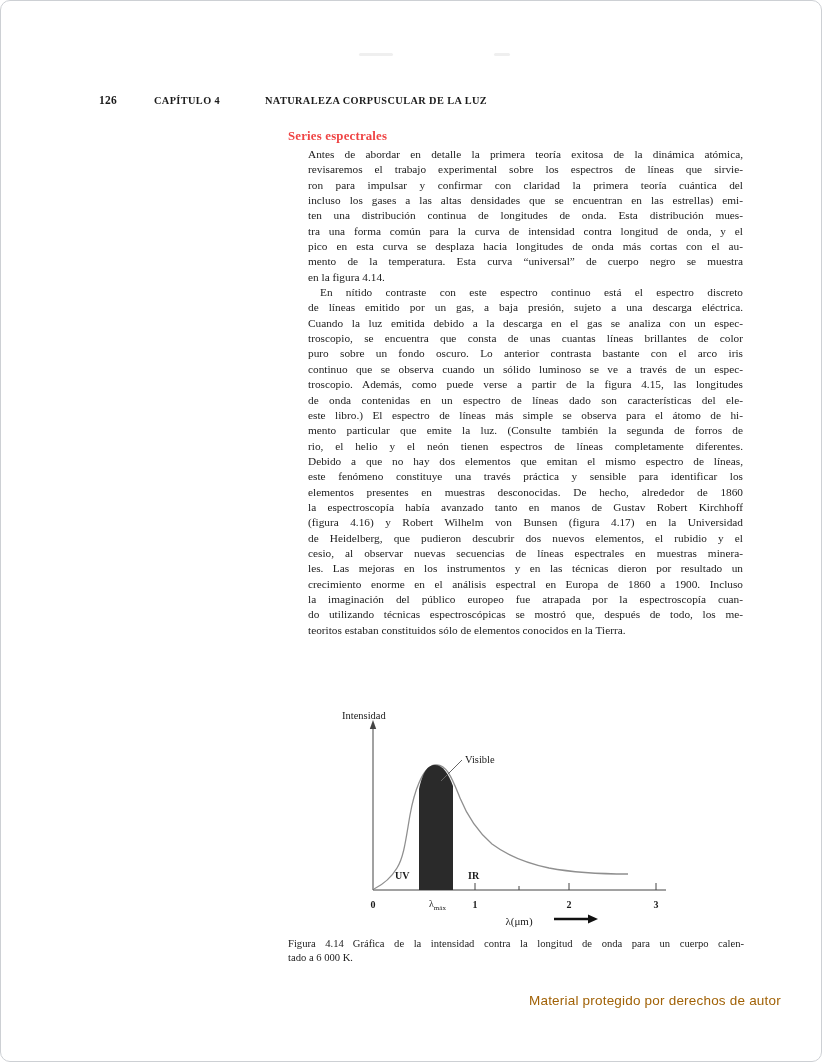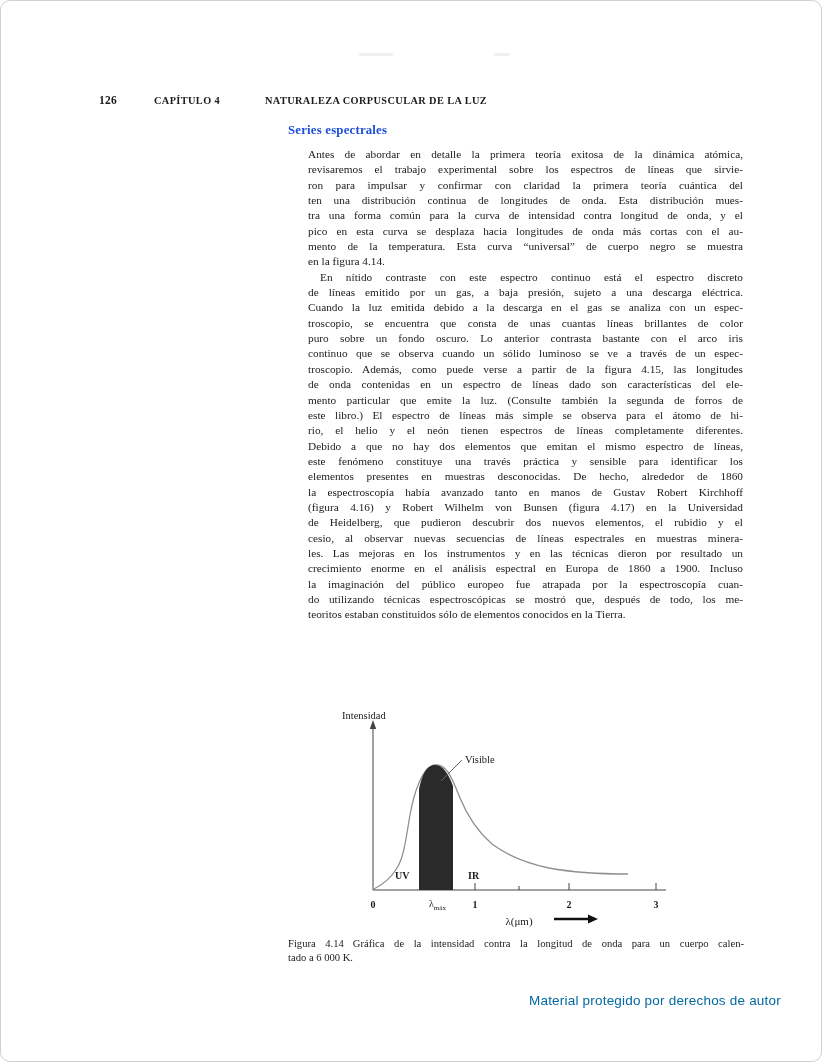--- a/index.html
+++ b/index.html
@@ -16,21 +16,21 @@
   }
   
   .pg-num{position:absolute;left:98px;top:93px;font-size:11.5px;font-weight:700;letter-spacing:.3px;}
   .chap-label{position:absolute;left:153px;top:94px;font-size:10.3px;font-weight:600;letter-spacing:.4px;}
   .chap-title{position:absolute;left:237px;top:94px;font-size:10.3px;font-weight:600;letter-spacing:.4px;margin-left:27px;}
   
   .artifact{position:absolute;background:#dcdcdc;opacity:.45;border-radius:2px;}
   .artifact.a1{left:358px;top:52px;width:34px;height:3px;}
   .artifact.a2{left:493px;top:52px;width:16px;height:3px;}
   
-  .section-title{position:absolute;left:287px;top:122px;font-size:12.8px;font-weight:700;color:#1d4ed8;letter-spacing:.2px;}
+  .section-title{position:absolute;left:287px;top:128px;font-size:12.8px;font-weight:700;color:#ef4444;letter-spacing:.2px;}
   
   .body-text{position:absolute;left:287px;top:146px;width:455px;font-size:11.3px;}
   .para .line{
     height:15.35px;line-height:15.35px;
     text-align:justify;text-align-last:justify;
     overflow:hidden;white-space:nowrap;margin-left:20px;
   }
   .para .line:last-child{text-align-last:left;}
   .para.para2 .line:first-child{text-indent:12px;}
   
@@ -38,21 +38,21 @@
   .fig-svg text{font-family:"Liberation Serif", serif;fill:#1a1a1a;}
   
   .caption{position:absolute;left:287px;top:936px;width:456px;font-size:10.6px;line-height:13.6px;}
   .caption .cap-l1{text-align:justify;text-align-last:justify;height:13.6px;overflow:hidden;white-space:nowrap;}
   .caption .cap-label{font-weight:400;}
   .caption .cap-gap{display:inline-block;width:9px;}
   
   .watermark{
     position:absolute;left:528px;top:992px;
     font-family:"Liberation Sans", sans-serif;
-    font-size:13.5px;color:#0369a1;letter-spacing:.2px;
+    font-size:13.5px;color:#a16207;letter-spacing:.2px;
   }
 </style>
 </head>
 <body>
 
 <div class="page">
 
   <div class="artifact a1"></div>
   <div class="artifact a2"></div>
 
@@ -60,37 +60,38 @@
   <div class="chap-label">CAPÍTULO 4</div>
   <div class="chap-title">NATURALEZA CORPUSCULAR DE LA LUZ</div>
 
   <div class="section-title">Series espectrales</div>
 
   <div class="body-text">
     <div class="para para1">
         <div class="line">Antes de abordar en detalle la primera teoría exitosa de la dinámica atómica,</div>
         <div class="line">revisaremos el trabajo experimental sobre los espectros de líneas que sirvie-</div>
         <div class="line">ron para impulsar y confirmar con claridad la primera teoría cuántica del</div>
+        <div class="line">incluso los gases a las altas densidades que se encuentran en las estrellas) emi-</div>
         <div class="line">ten una distribución continua de longitudes de onda. Esta distribución mues-</div>
         <div class="line">tra una forma común para la curva de intensidad contra longitud de onda, y el</div>
         <div class="line">pico en esta curva se desplaza hacia longitudes de onda más cortas con el au-</div>
         <div class="line">mento de la temperatura. Esta curva “universal” de cuerpo negro se muestra</div>
         <div class="line">en la figura 4.14.</div>
       </div>
     <div class="para para2">
         <div class="line">En nítido contraste con este espectro continuo está el espectro discreto</div>
         <div class="line">de líneas emitido por un gas, a baja presión, sujeto a una descarga eléctrica.</div>
         <div class="line">Cuando la luz emitida debido a la descarga en el gas se analiza con un espec-</div>
         <div class="line">troscopio, se encuentra que consta de unas cuantas líneas brillantes de color</div>
         <div class="line">puro sobre un fondo oscuro. Lo anterior contrasta bastante con el arco iris</div>
         <div class="line">continuo que se observa cuando un sólido luminoso se ve a través de un espec-</div>
         <div class="line">troscopio. Además, como puede verse a partir de la figura 4.15, las longitudes</div>
         <div class="line">de onda contenidas en un espectro de líneas dado son características del ele-</div>
+        <div class="line">este libro.) El espectro de líneas más simple se observa para el átomo de hi-</div>
         <div class="line">mento particular que emite la luz. (Consulte también la segunda de forros de</div>
-        <div class="line">este libro.) El espectro de líneas más simple se observa para el átomo de hi-</div>
         <div class="line">rio, el helio y el neón tienen espectros de líneas completamente diferentes.</div>
         <div class="line">Debido a que no hay dos elementos que emitan el mismo espectro de líneas,</div>
         <div class="line">este fenómeno constituye una través práctica y sensible para identificar los</div>
         <div class="line">elementos presentes en muestras desconocidas. De hecho, alrededor de 1860</div>
         <div class="line">la espectroscopía había avanzado tanto en manos de Gustav Robert Kirchhoff</div>
         <div class="line">(figura 4.16) y Robert Wilhelm von Bunsen (figura 4.17) en la Universidad</div>
         <div class="line">de Heidelberg, que pudieron descubrir dos nuevos elementos, el rubidio y el</div>
         <div class="line">cesio, al observar nuevas secuencias de líneas espectrales en muestras minera-</div>
         <div class="line">les. Las mejoras en los instrumentos y en las técnicas dieron por resultado un</div>
         <div class="line">crecimiento enorme en el análisis espectral en Europa de 1860 a 1900. Incluso</div>

